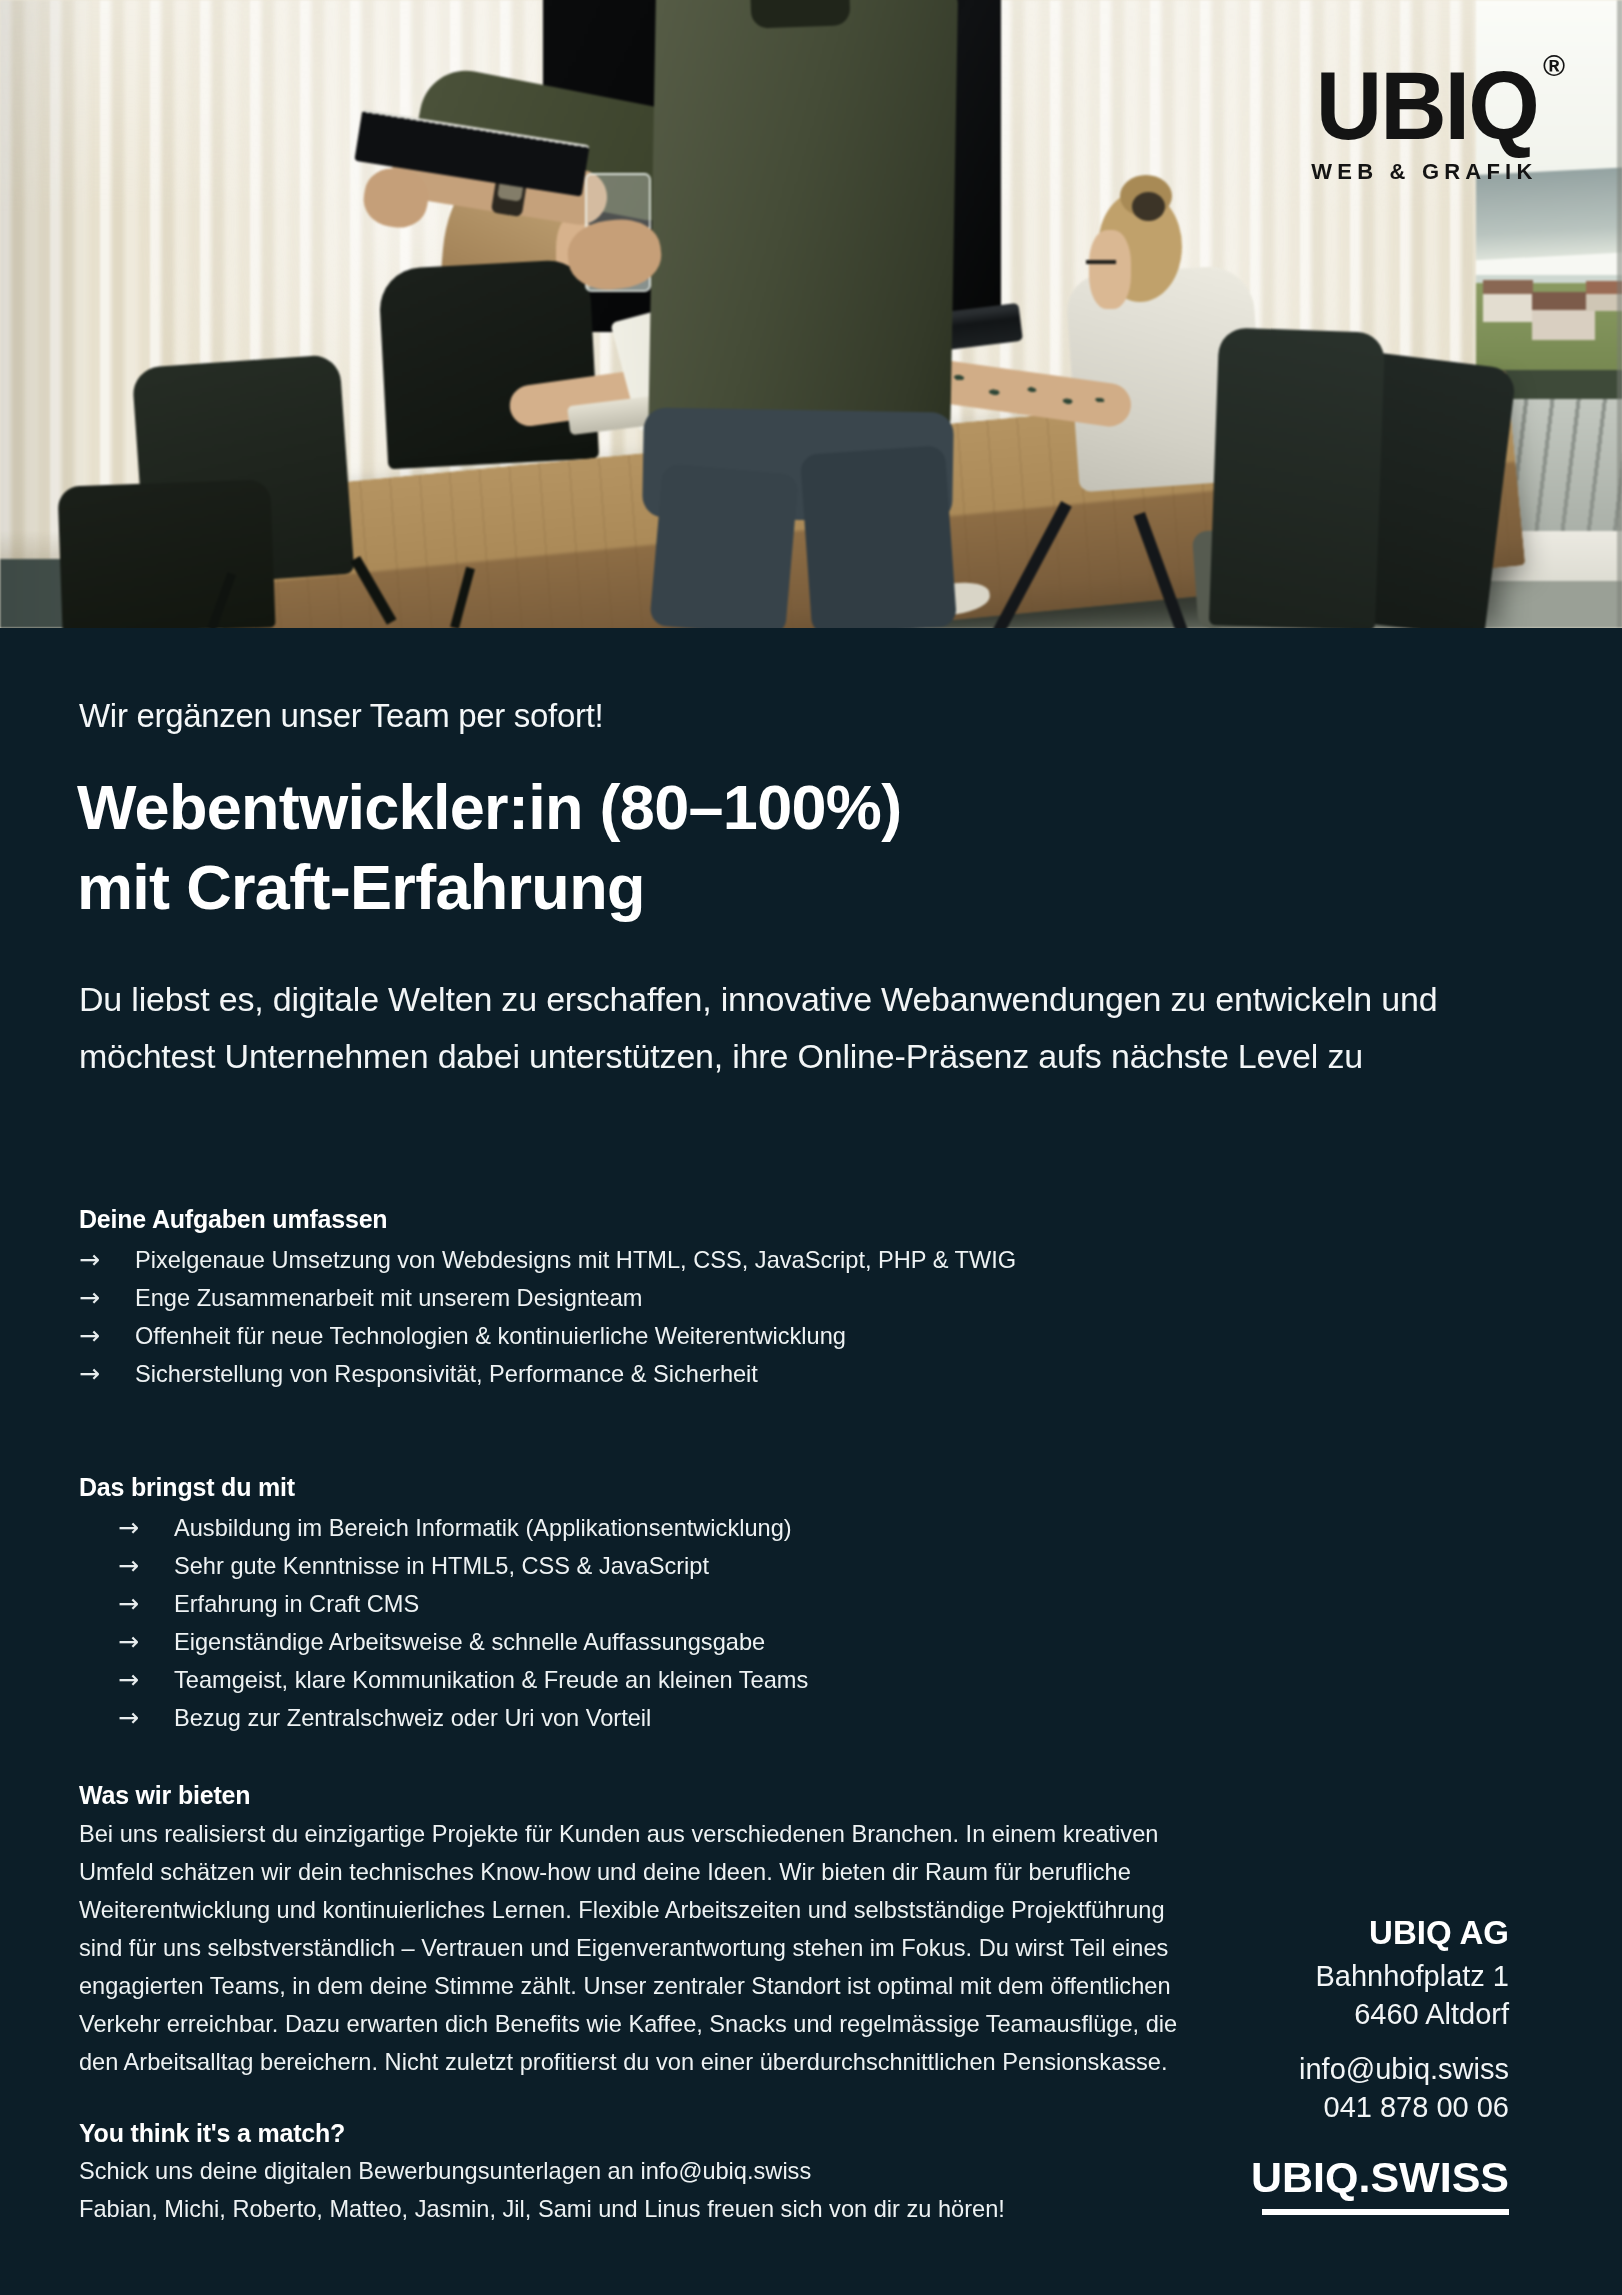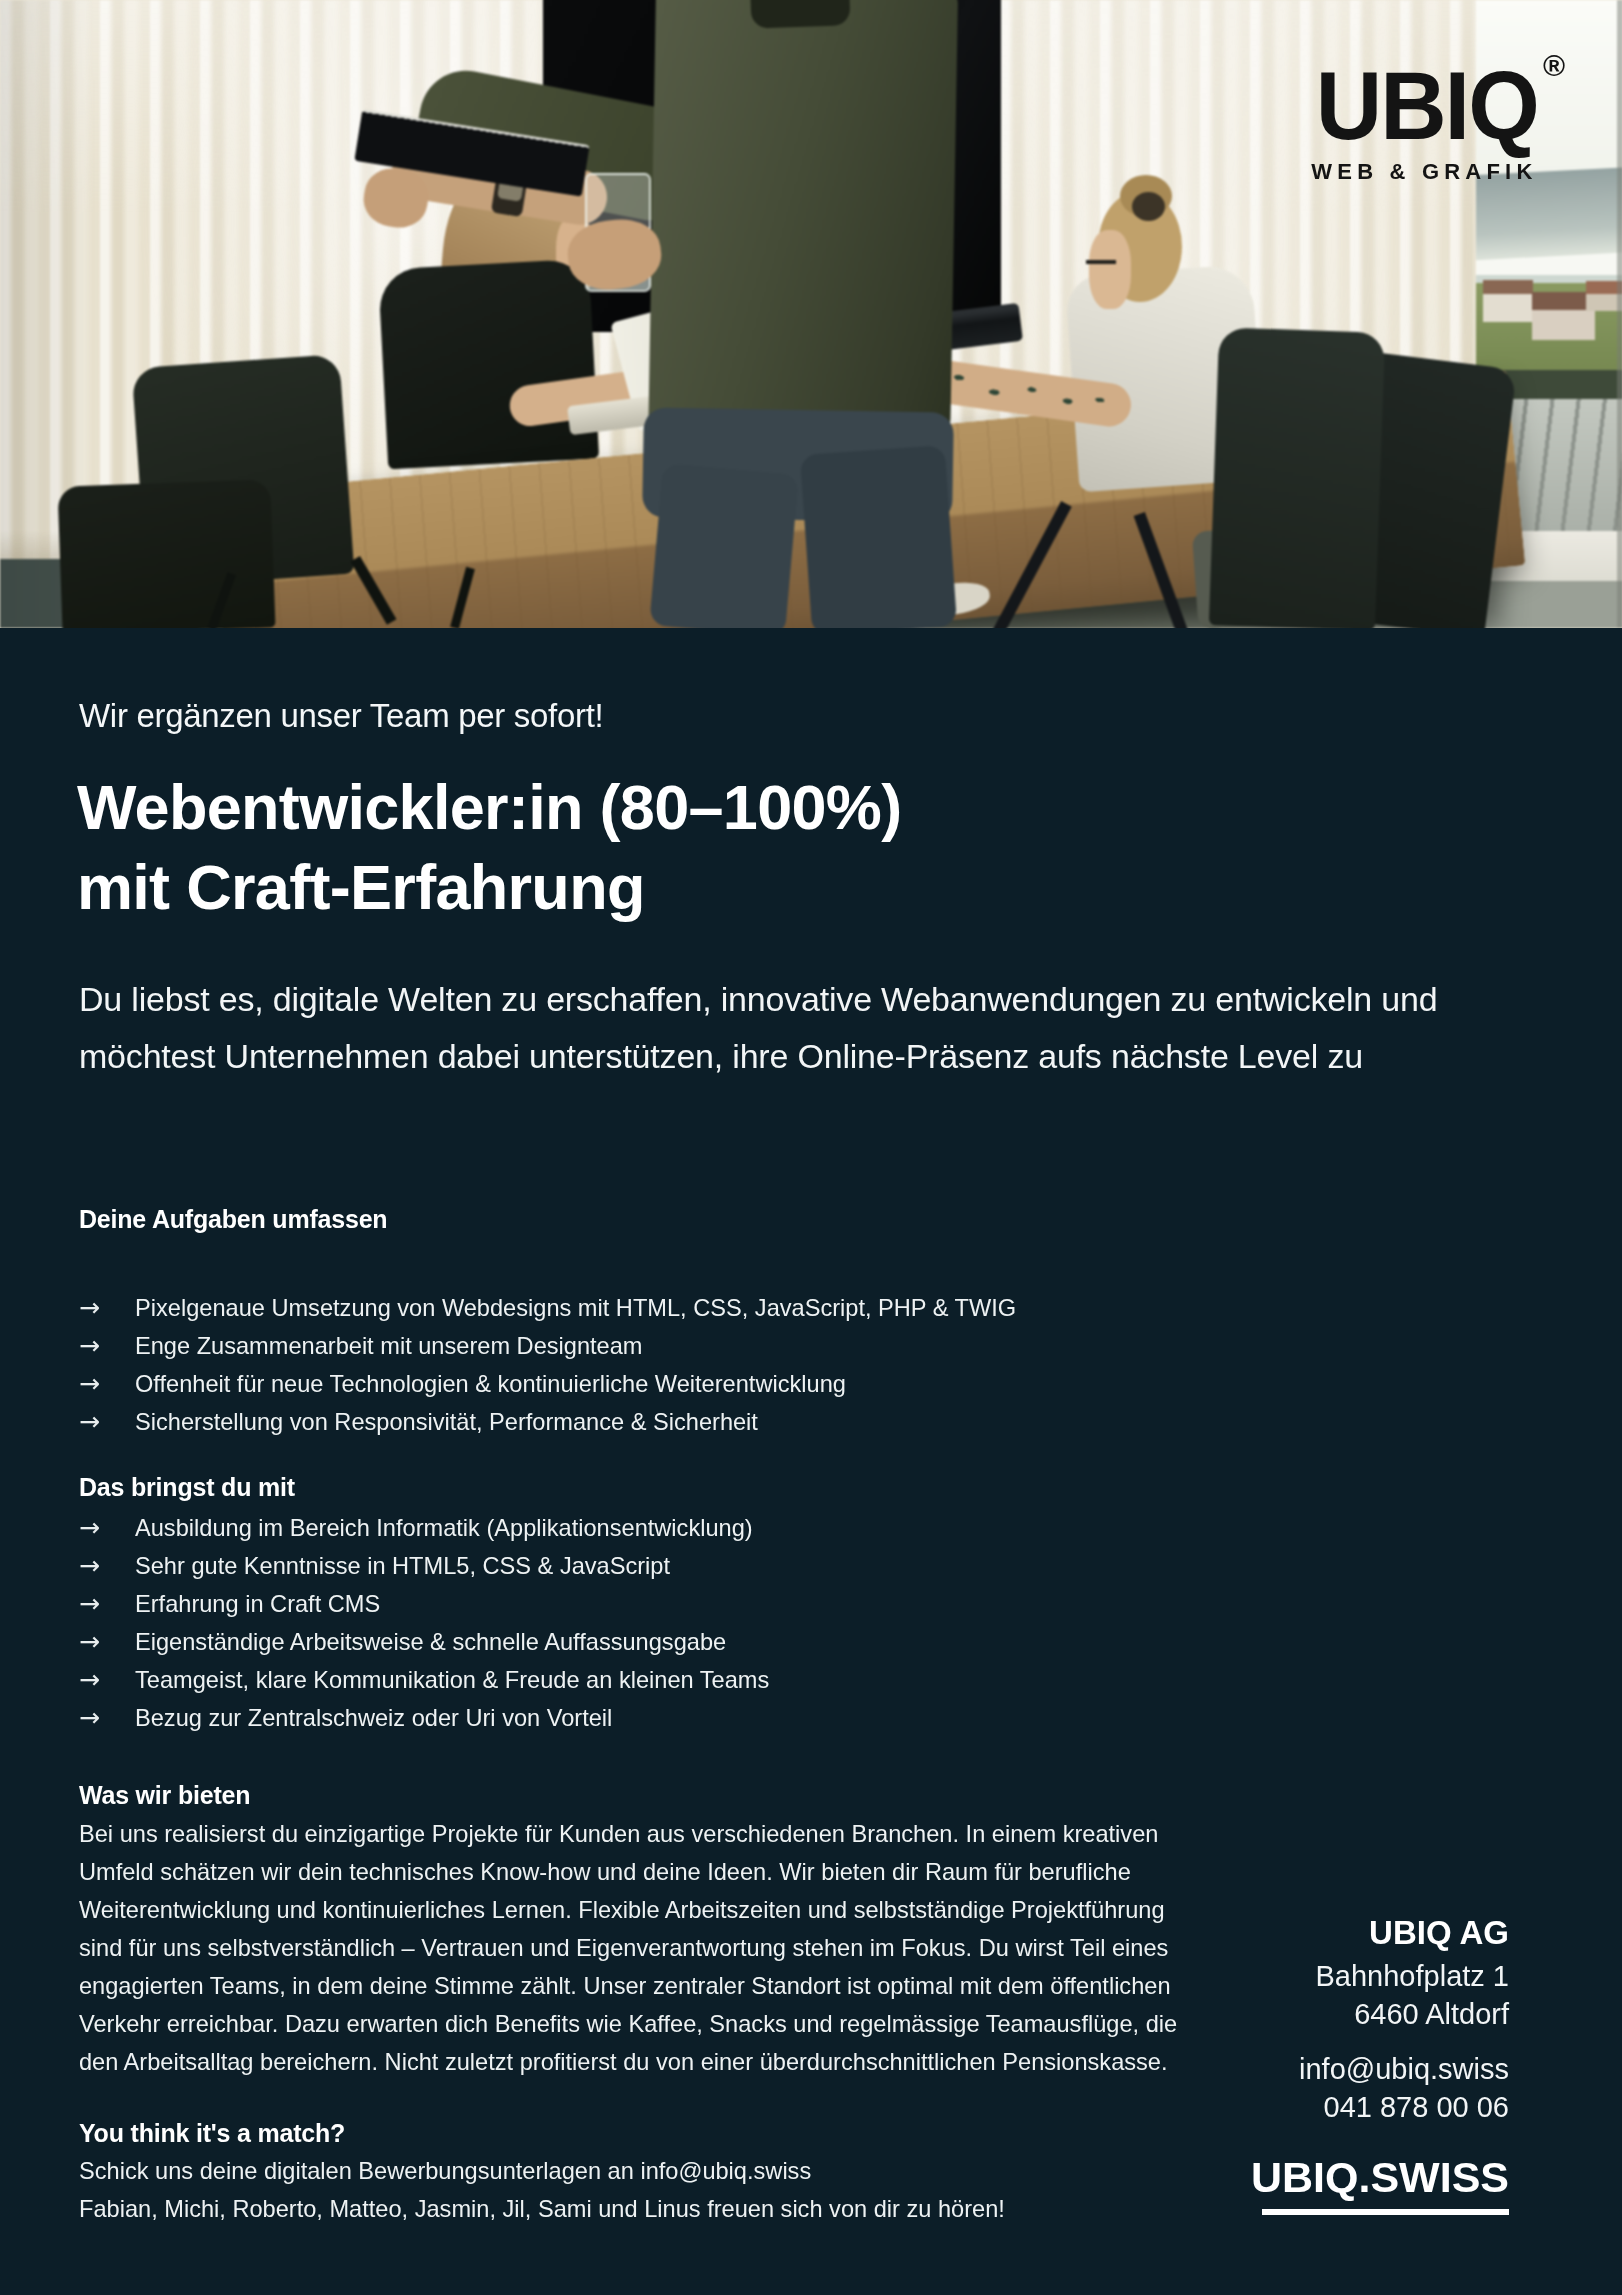--- a/index.html
+++ b/index.html
@@ -242,38 +242,38 @@
       <div>mit Craft-Erfahrung</div>
     </h1>
 
     <div class="lead plain-lines">
 
     <div class="row" style="height:57px;line-height:57px;">Du liebst es, digitale Welten zu erschaffen, innovative Webanwendungen zu entwickeln und</div>
         <div class="row" style="height:57px;line-height:57px;">möchtest Unternehmen dabei unterstützen, ihre Online-Präsenz aufs nächste Level zu</div>
       </div>
 
     <div class="sec-h" style="top:577px;">Deine Aufgaben umfassen</div>
-    <div class="list" style="top:613px;margin-top:48px;">
+    <div class="list" style="top:613px;">
 
     <div class="row">
           <span class="arrow">→</span><span>Pixelgenaue Umsetzung von Webdesigns mit HTML, CSS, JavaScript, PHP &amp; TWIG</span>
         </div>
         <div class="row">
           <span class="arrow">→</span><span>Enge Zusammenarbeit mit unserem Designteam</span>
         </div>
         <div class="row">
           <span class="arrow">→</span><span>Offenheit für neue Technologien &amp; kontinuierliche Weiterentwicklung</span>
         </div>
         <div class="row">
           <span class="arrow">→</span><span>Sicherstellung von Responsivität, Performance &amp; Sicherheit</span>
         </div>
       </div>
 
     <div class="sec-h" style="top:845px;">Das bringst du mit</div>
-    <div class="list" style="top:881px;">
+    <div class="list" style="top:881px;margin-left:39px;">
 
     <div class="row">
           <span class="arrow">→</span><span>Ausbildung im Bereich Informatik (Applikationsentwicklung)</span>
         </div>
         <div class="row">
           <span class="arrow">→</span><span>Sehr gute Kenntnisse in HTML5, CSS &amp; JavaScript</span>
         </div>
         <div class="row">
           <span class="arrow">→</span><span>Erfahrung in Craft CMS</span>
         </div>

